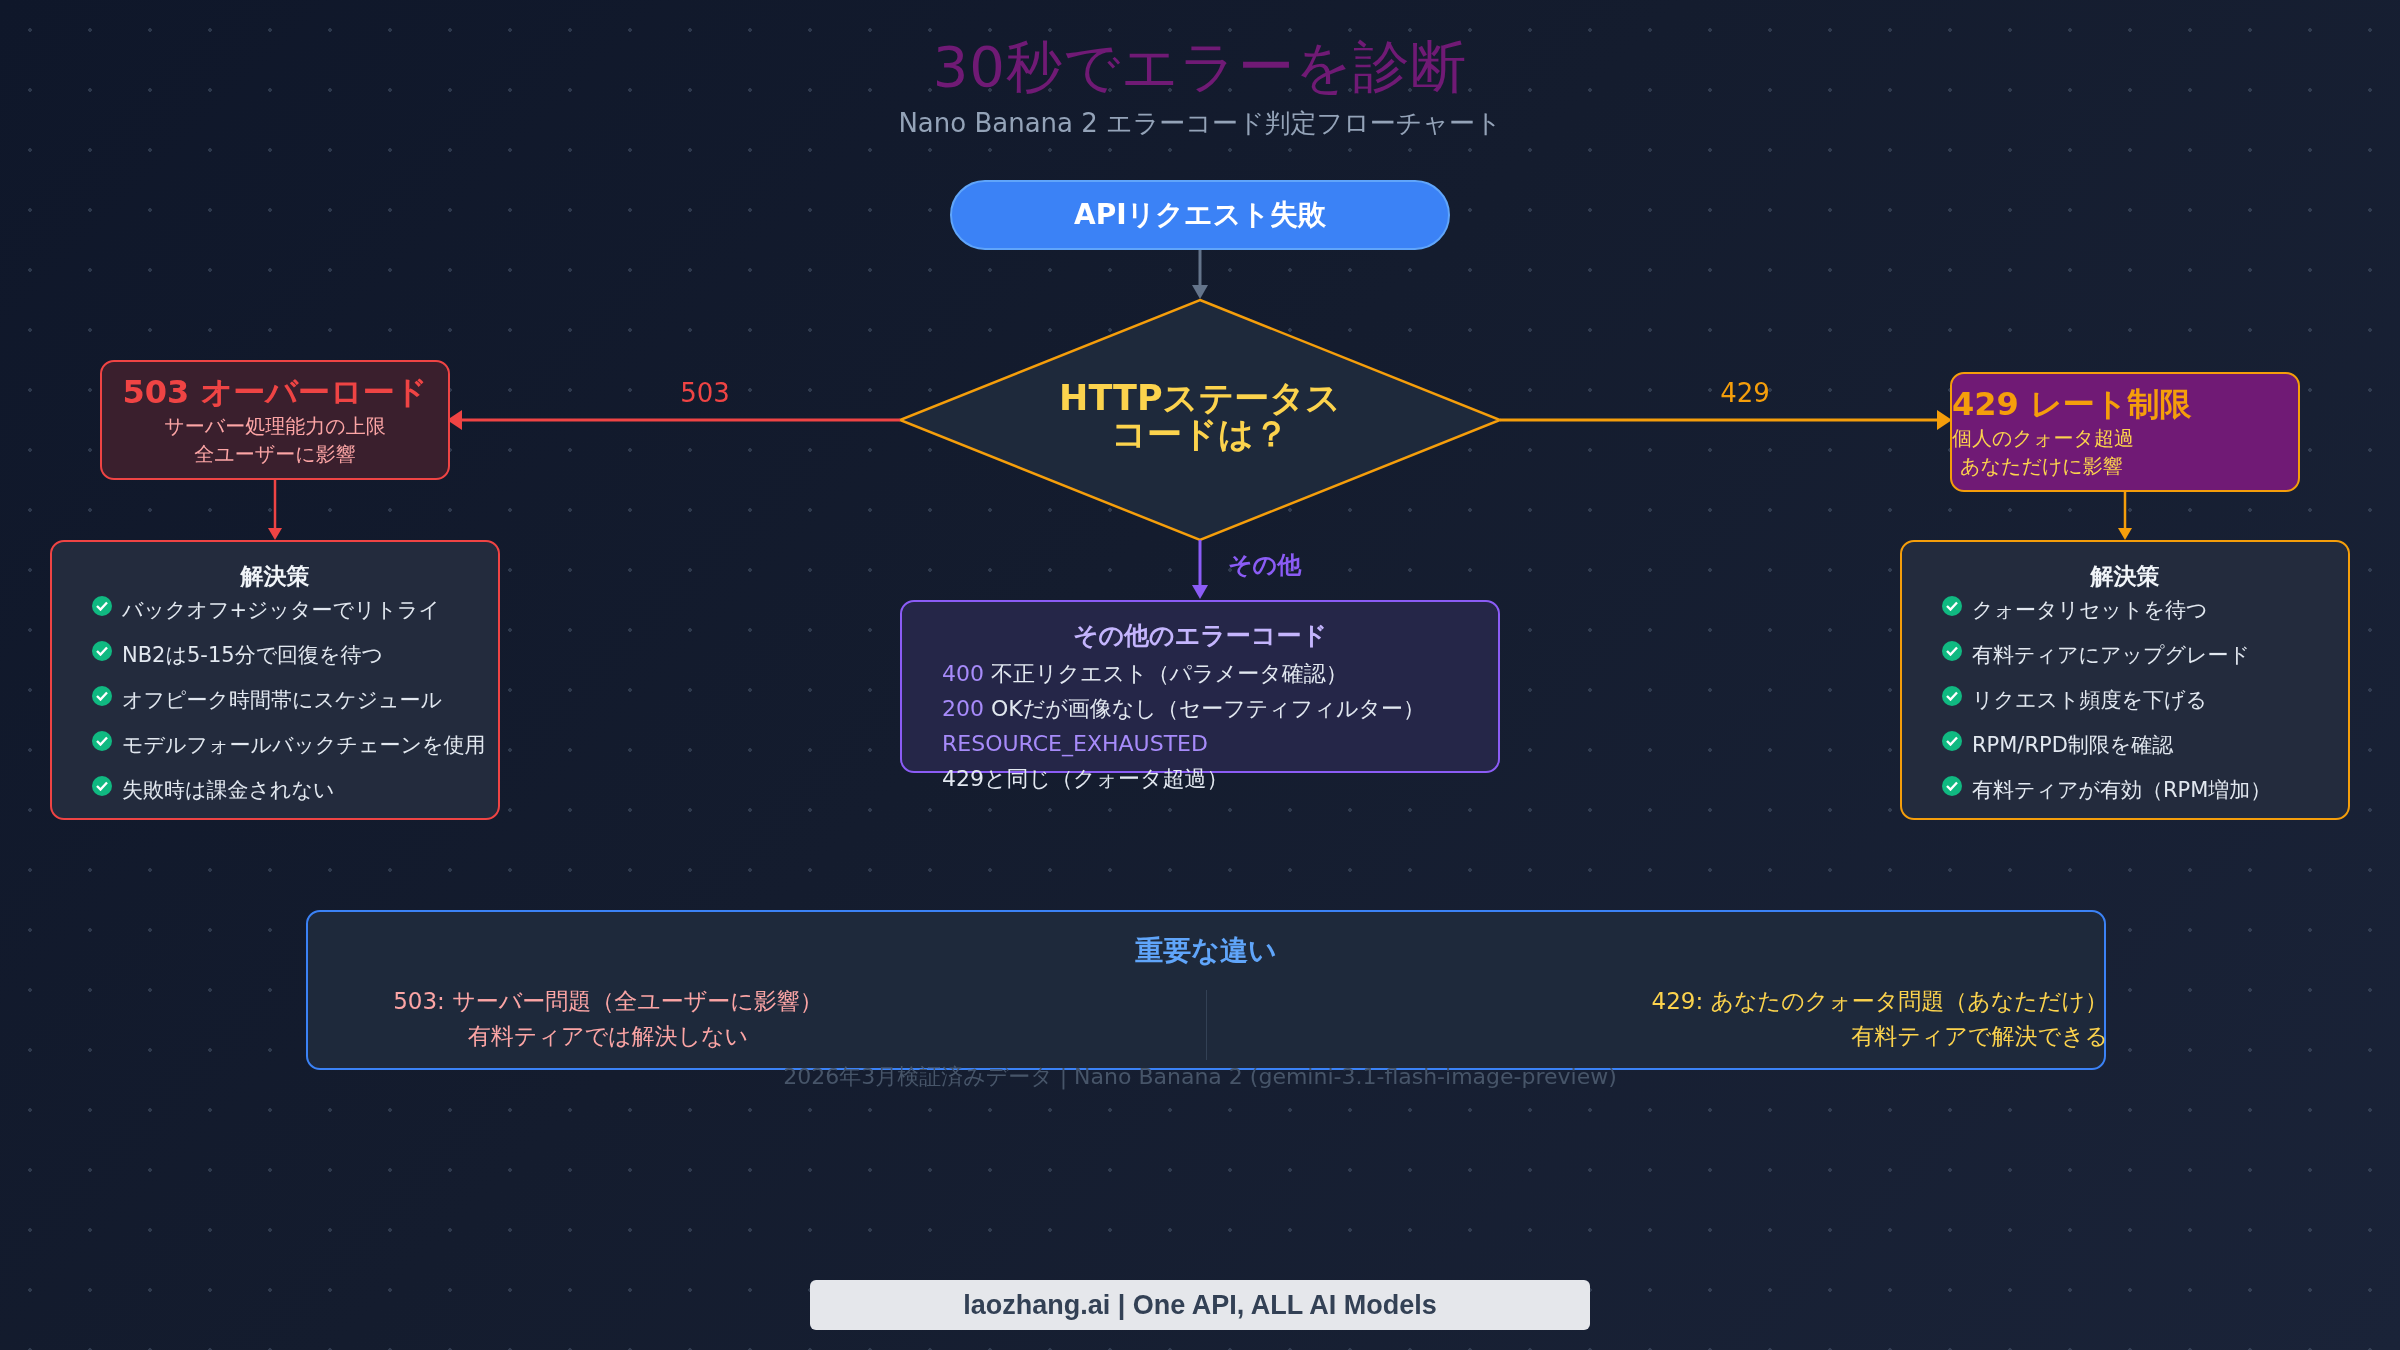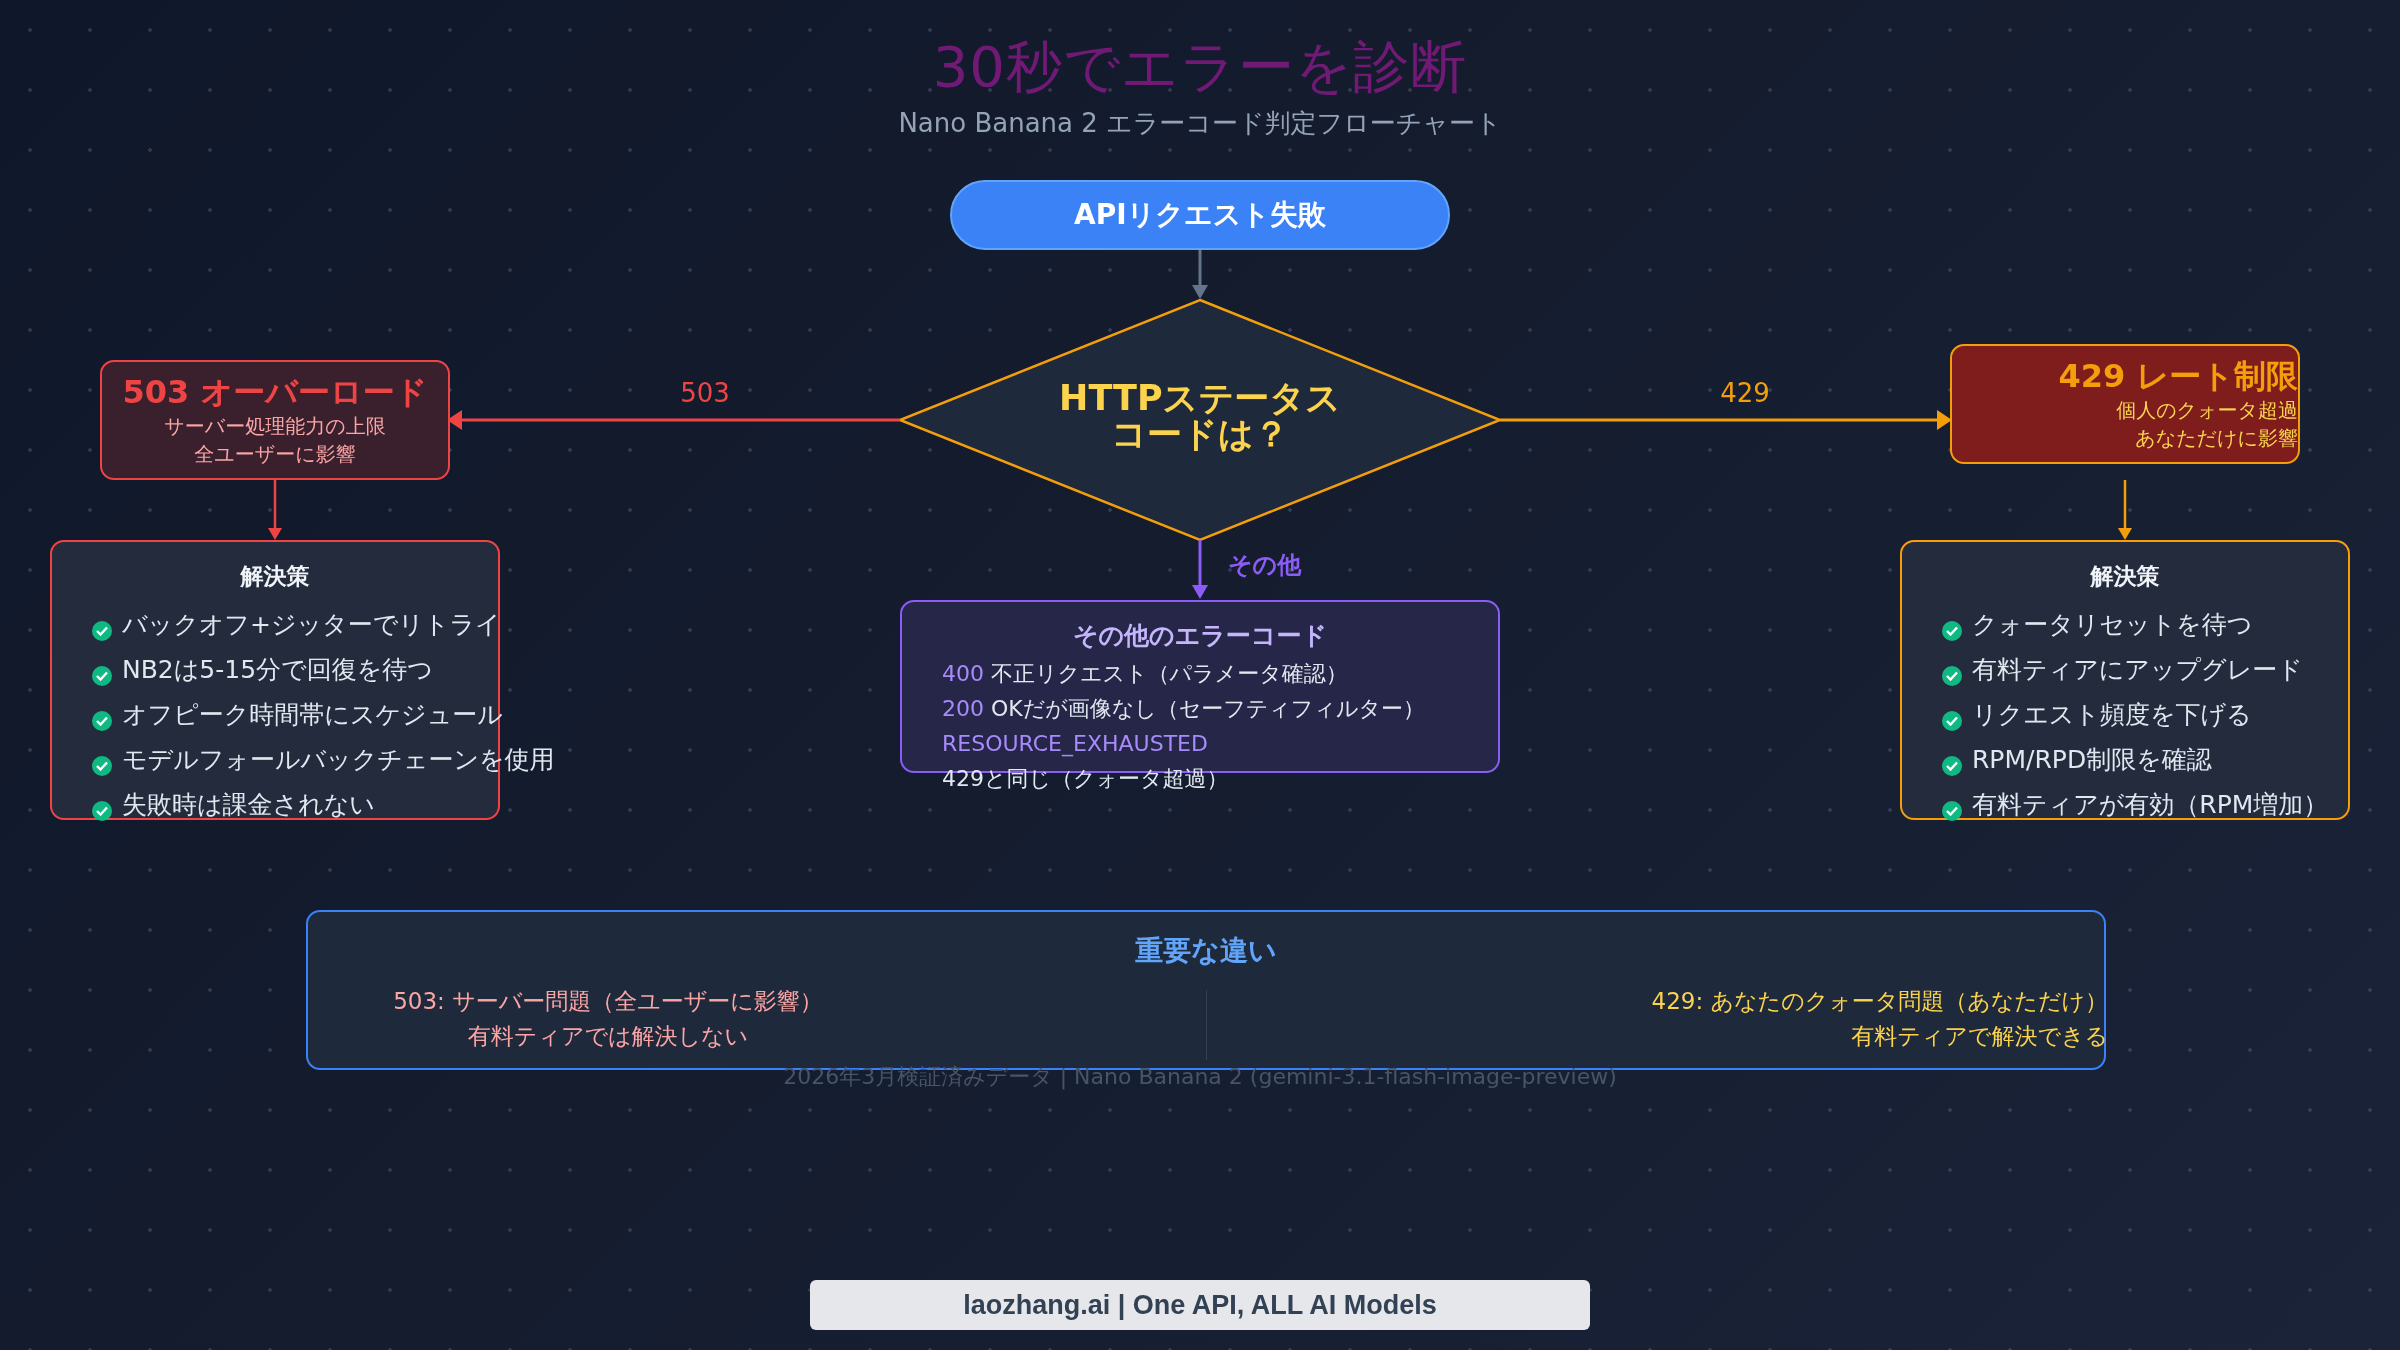--- a/index.html
+++ b/index.html
@@ -33,38 +33,38 @@
     left:1050px; width:300px; top:380px; text-align:center;
     color:#fcd34d; font-size:35px; font-weight:bold; line-height:36px;
   }
   .edge-label { font-size:26px; font-weight:bold; }
   .box-503 {
     left:100px; top:360px; width:350px; height:120px; box-sizing:border-box;
     border:2.5px solid #ef4444; border-radius:14px; background:#3a1f2d;
     text-align:center; padding-top:10px;
   }
   .box-429 {
-    left:1950px; top:344px; width:350px; height:120px; box-sizing:border-box;
-    border:2.5px solid #f59e0b; border-radius:14px; background:#7f1d1d;
-    text-align:right; padding-top:10px;
+    left:1950px; top:372px; width:350px; height:120px; box-sizing:border-box;
+    border:2.5px solid #f59e0b; border-radius:14px; background:#701a75;
+    text-align:left; padding-top:10px;
   }
   .box-title { font-size:32px; font-weight:bold; line-height:40px; }
   .box-sub { font-size:20px; line-height:28px; }
   .sol-box {
     top:540px; width:450px; height:280px; box-sizing:border-box;
     border:2px solid; border-radius:14px; background:#232b3d;
     padding:14px 0 0 40px;
   }
   .sol-title {
     color:#f1f5f9; font-size:23px; font-weight:bold; text-align:center;
     margin-left:-40px; height:40px; line-height:40px;
   }
   .sol-item {
-    display:flex; align-items:flex-end; height:45px;
-    color:#e2e8f0; font-size:25px; white-space:nowrap;
+    display:flex; align-items:flex-start; height:45px;
+    color:#e2e8f0; font-size:21px; white-space:nowrap;
   }
   .check {
     width:20px; height:20px; border-radius:50%; background:#10b981;
     display:inline-flex; align-items:center; justify-content:center;
     margin-right:10px; flex:none;
   }
   .other-box {
     left:900px; top:600px; width:600px; height:173px; box-sizing:border-box;
     border:2px solid #8b5cf6; border-radius:14px; background:#252648;
     padding:14px 0 0 40px;

